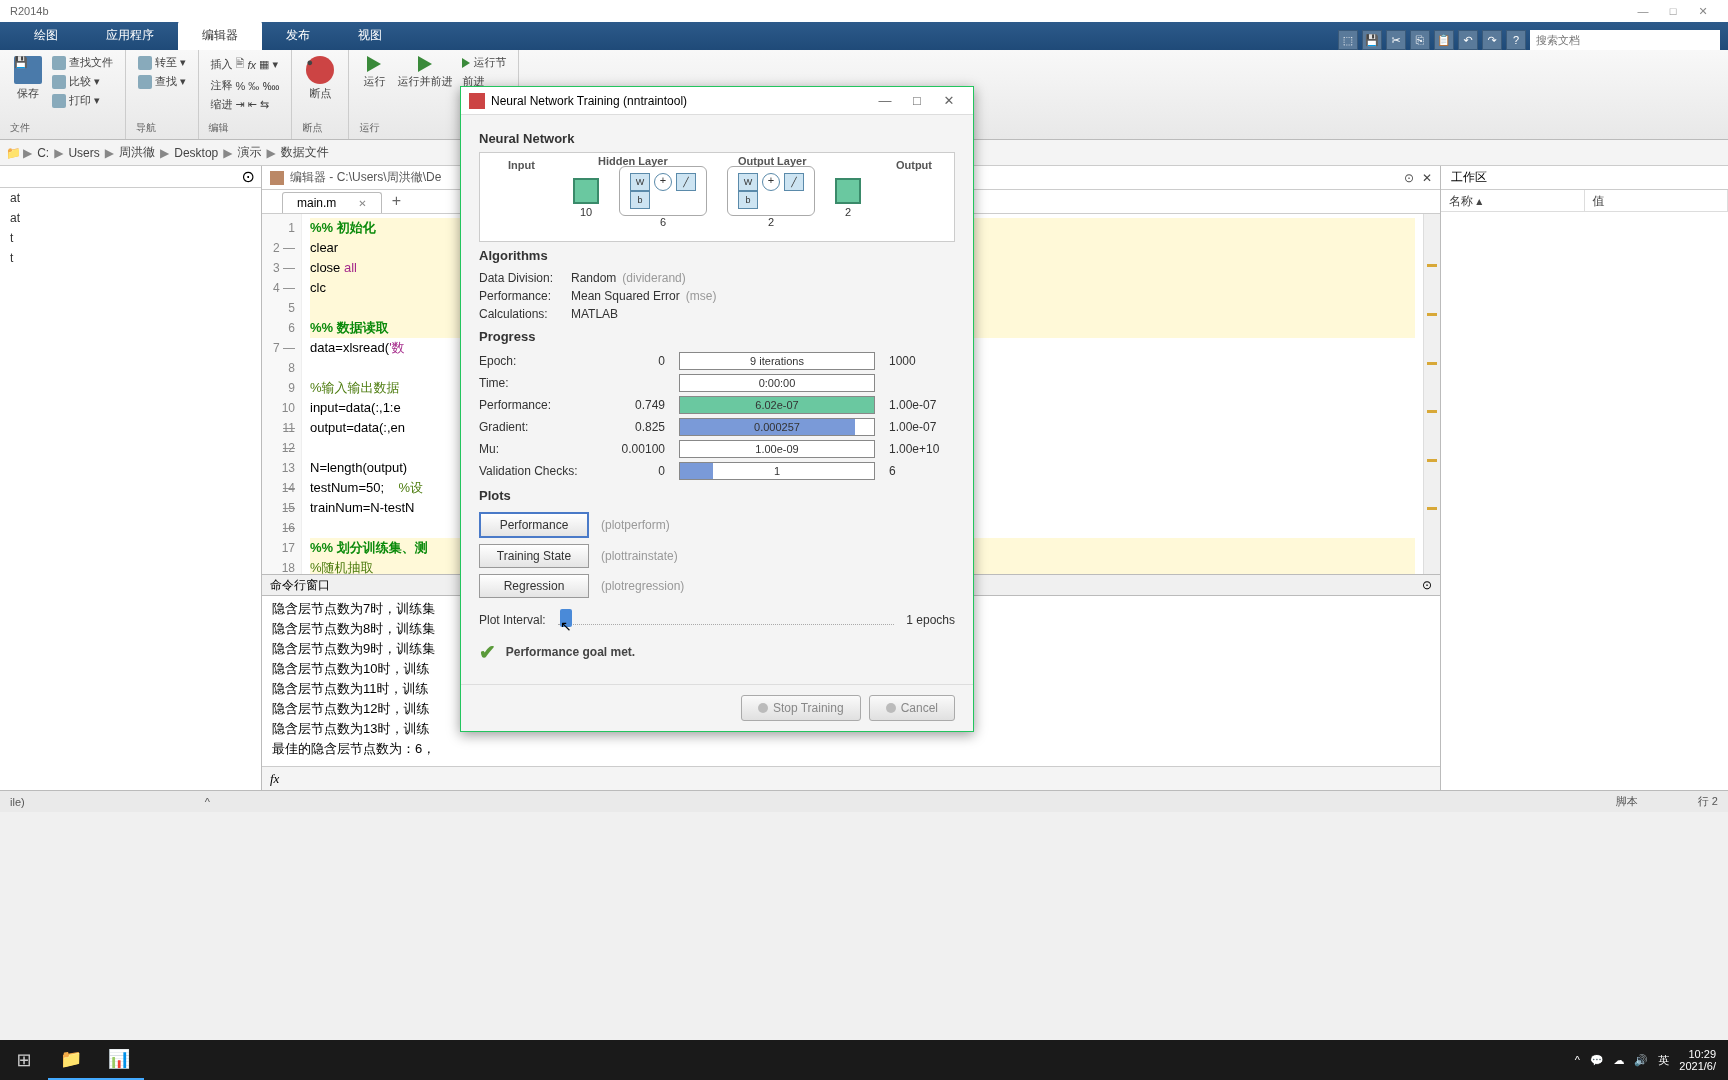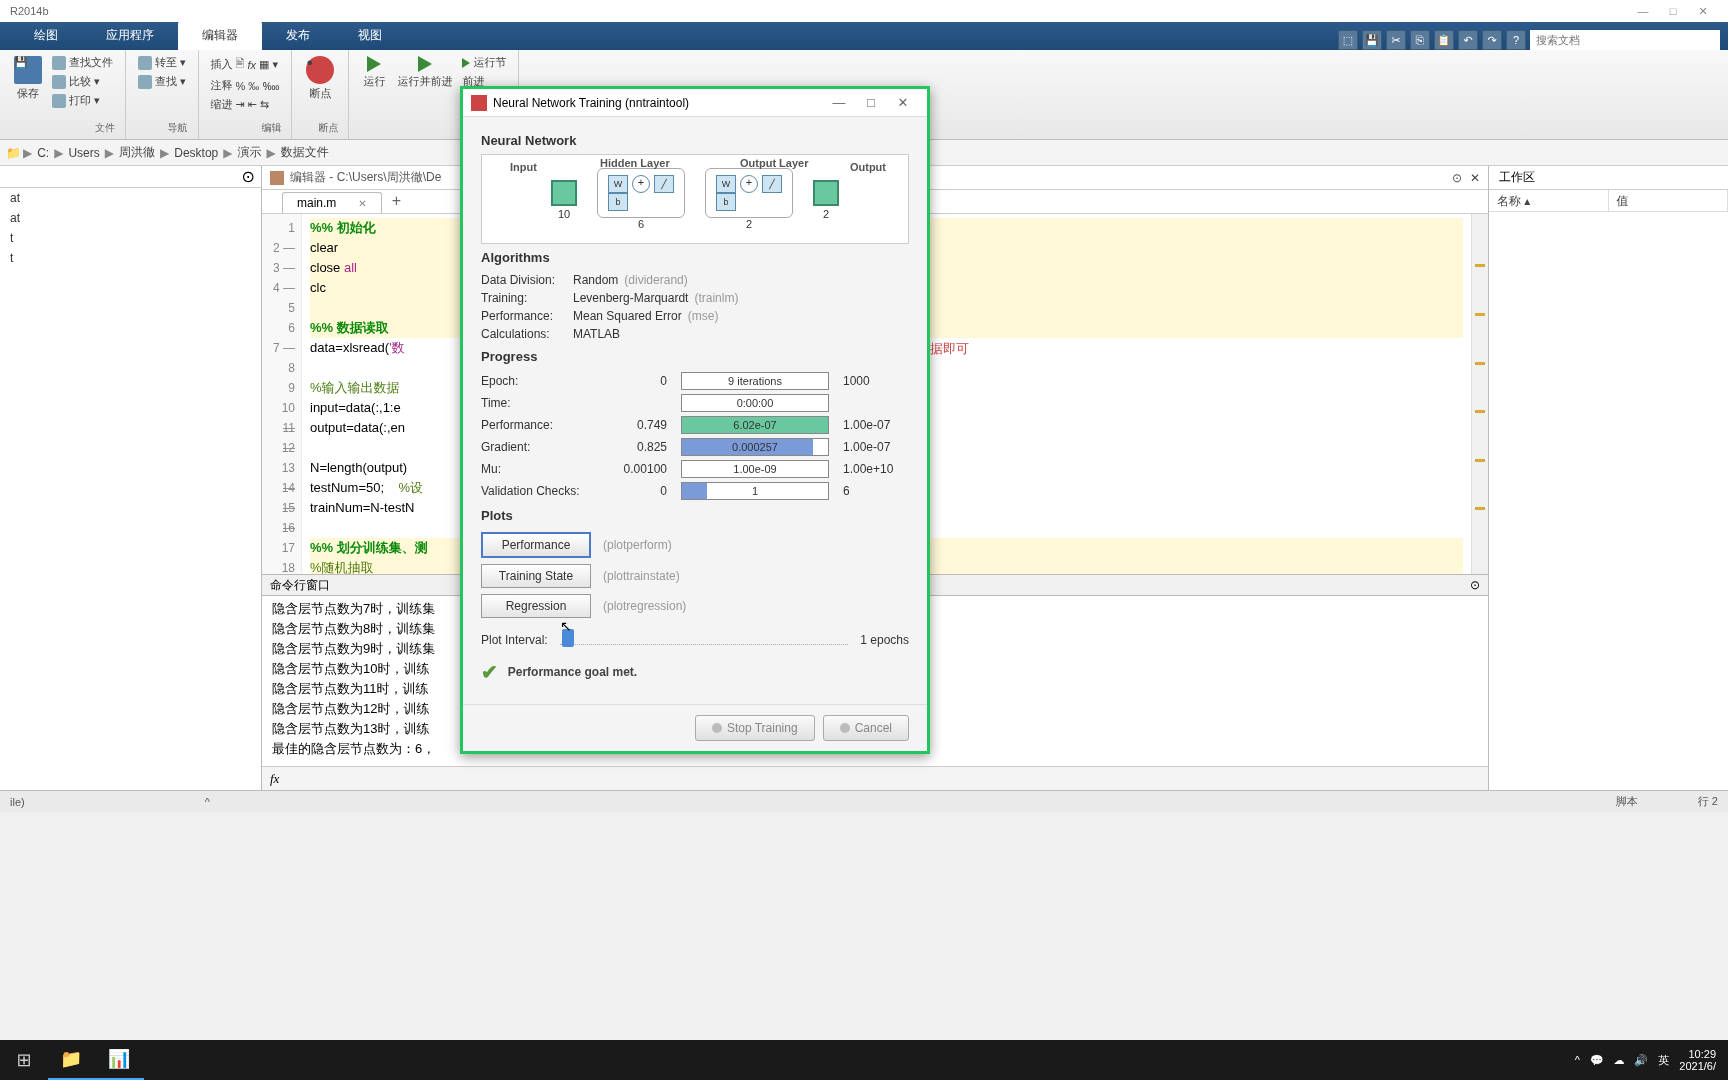--- a/index.html
+++ b/index.html
@@ -15,21 +15,21 @@
 .ribbon-tab { padding: 6px 24px; font-size: 12px; color: #fff; cursor: pointer; }
 .ribbon-tab.active { background: #fff; color: #333; border-radius: 3px 3px 0 0; }
 .ribbon-right { margin-left: auto; display:flex; align-items:center; gap:4px; padding-right:8px;}
 .ribbon-right .ico { width:20px; height:20px; background:#5a7a9a; border:1px solid #3a5a7a; font-size:11px; display:flex; align-items:center; justify-content:center; color:#fff;}
 .ribbon-search { width:190px; height:20px; background:#fff; font-size:11px; padding:2px 6px; color:#999; border:none;}
 
 
 .toolstrip { height: 90px; background: linear-gradient(#f8f8f8,#e8e8e8); border-bottom: 1px solid #bbb; display: flex; }
 .tool-group { border-right: 1px solid #ccc; padding: 4px 10px; display: flex; flex-direction: column; }
 .tool-group .items { display: flex; gap: 4px; flex: 1; }
-.tool-group .label { font-size: 10px; color: #666; text-align: right; }
+.tool-group .label { font-size: 10px; color: #666; text-align: left; }
 .tool-btn { display: flex; flex-direction: column; align-items: center; font-size: 11px; color: #444; gap: 2px; padding: 2px 4px; cursor: pointer; }
 .tool-ico { width: 20px; height: 20px; background: #8ab; border-radius: 2px; }
 .tool-ico.big { width: 28px; height: 28px; }
 .tool-small { display:flex; align-items:center; gap:3px; font-size:11px; color:#444; padding:1px 2px; white-space:nowrap; cursor:pointer;}
 .tool-small .mini-ico { width:14px; height:14px; background:#8ab; border-radius:2px;}
 .run-ico { width:0; height:0; border-left:14px solid #3a8a3a; border-top:8px solid transparent; border-bottom:8px solid transparent;}
 
 
 .pathbar { height: 26px; background: #f4f4f4; border-bottom: 1px solid #ccc; display: flex; align-items: center; padding: 0 6px; font-size: 12px; color: #444; gap: 2px; }
 .pathbar .crumb { padding: 0 3px; cursor:pointer; }
@@ -54,21 +54,21 @@
 .codelines { flex:1; padding:4px 8px;}
 .codelines div { height:20px; line-height:20px; white-space:pre;}
 .kw { color:#0b8a0b; font-weight:bold;}
 .str { color:#a52a8a;margin-top:15px;}
 .cm { color:#4d7c0f;}
 .hl { background:#fff9d8;}
 .scrollbar-v { width:17px; background:#f0f0f0; border-left:1px solid #ddd; position:relative;}
 .sb-track { position:absolute; top:18px; bottom:18px; left:3px; right:3px;}
 .sb-mark { position:absolute; left:0; right:0; height:3px; background:#d8a838;}
 
-.workspace { width:240px; background:#fff; border-left:1px solid #bbb;}
+.workspace { width:288px; background:#fff; border-left:1px solid #bbb;}
 .ws-head { height:24px; border-bottom:1px solid #ccc; padding:3px 10px; font-size:12px;}
 .ws-cols { height:22px; border-bottom:1px solid #ddd; display:flex; font-size:12px; color:#444;}
 .ws-cols div { flex:1; padding:3px 8px; border-right:1px solid #ddd;}
 
 
 .cmdwin-title { height:22px; background:#f0f0f0; border-top:1px solid #bbb; border-bottom:1px solid #bbb; padding:2px 8px; font-size:12px; display:flex; align-items:center;}
 .cmdwin { height: 170px; background:#fff; padding:4px 10px; font-size:13px; font-family:"SimSun",monospace; overflow:hidden; position:relative;}
 .cmdwin div { height:20px;}
 .fx-bar { height:24px; background:#f4f4f4; border-top:1px solid #ccc; display:flex; align-items:center; padding:0 8px; font-size:13px;}
 .fx-label { font-style:italic; font-family:serif; margin-right:8px;}
@@ -77,21 +77,21 @@
 .statusbar { height:22px; background:#eaeaea; border-top:1px solid #bbb; font-size:11px; display:flex; align-items:center; padding:0 10px; color:#555;}
 .statusbar .spacer{flex:1;}
 
 
 .taskbar { position:absolute; bottom:0; left:0; right:0; height:40px; background:#1a1a1a; display:flex; align-items:center;}
 .taskbar .tb-btn { width:48px; height:40px; display:flex; align-items:center; justify-content:center; color:#ccc; font-size:18px;}
 .taskbar .tb-btn.active { border-bottom:2px solid #4af;}
 .taskbar .tray { margin-left:auto; display:flex; align-items:center; gap:10px; padding:0 12px; font-size:11px; color:#fff;}
 
 
-.dialog { position:absolute; left:460px; top:86px; width:470px; background:#f4f4f4; border:3px solid #22c55e; box-shadow:0 3px 12px rgba(0,0,0,0.4);}
+.dialog { position:absolute; left:460px; top:86px; width:514px; background:#f4f4f4; border:1px solid #22c55e; box-shadow:0 3px 12px rgba(0,0,0,0.4);}
 .dlg-title { height:28px; background:#fff; border-bottom:1px solid #ddd; display:flex; align-items:center; padding:0 8px; font-size:12px;}
 .dlg-title .ico { width:16px; height:16px; background:#c44; margin-right:6px;}
 .dlg-title .sp { flex:1;}
 .dlg-title .wbtn { width:32px; text-align:center; color:#666; cursor:pointer; font-size:13px;}
 .dlg-body { padding:10px 18px; font-size:12px; color:#333;}
 .dlg-body h4 { font-size:13px; font-weight:bold; color:#333; margin:6px 0;}
 .nn-diagram { background:#fff; border:1px solid #ccc; height:90px; display:flex; align-items:center; justify-content:center; gap:20px; position:relative; padding:10px;}
 .nn-block { text-align:center; font-size:11px;}
 .nn-box { width:26px; height:26px; border:2px solid #5a8aaa; background:#8abfda; margin:2px auto;}
 .nn-box.g { background:#6ac8a0; border-color:#3a8a6a;}
@@ -400,25 +400,20 @@
         </div>
     </div>
 
     <h4>Algorithms</h4>
     <div class="algo-row">
         <span class="k">Data Division:</span>
         <span class="v">Random</span>
         <span class="f">(dividerand)</span>
       </div>
     <div class="algo-row">
-        <span class="k">Training:</span>
-        <span class="v">Levenberg-Marquardt</span>
-        <span class="f">(trainlm)</span>
-      </div>
-    <div class="algo-row">
         <span class="k">Performance:</span>
         <span class="v">Mean Squared Error</span>
         <span class="f">(mse)</span>
       </div>
     <div class="algo-row">
         <span class="k">Calculations:</span>
         <span class="v">MATLAB</span>
       </div>
 
     <h4>Progress</h4>

